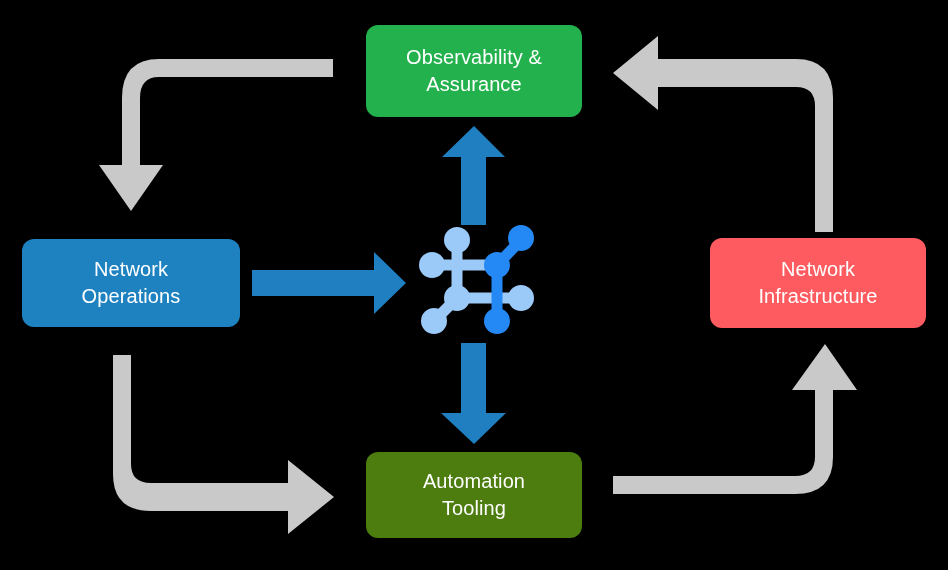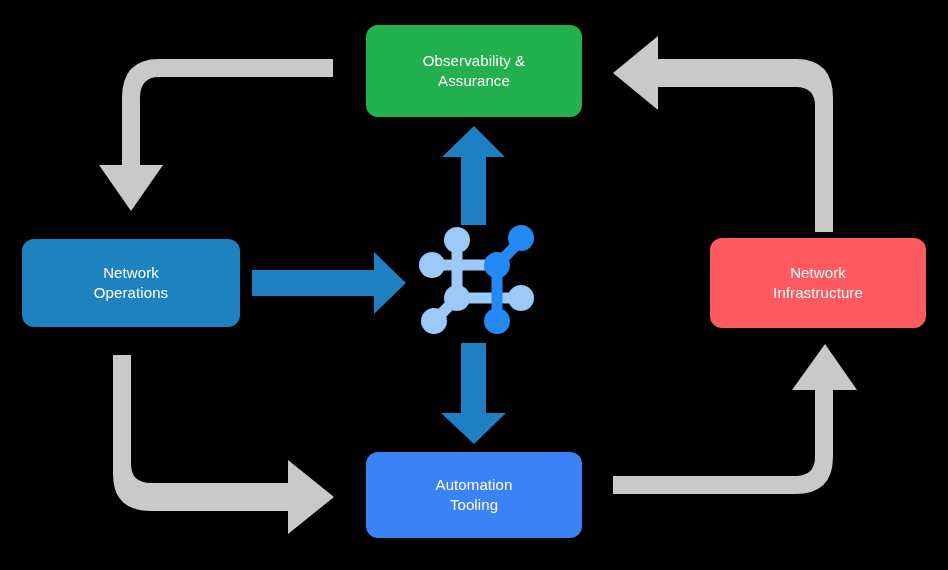--- a/index.html
+++ b/index.html
@@ -23,21 +23,21 @@
   }
 
   .node-box {
     position: absolute;
     border-radius: 12px;
     display: flex;
     align-items: center;
     justify-content: center;
     text-align: center;
     color: #ffffff;
-    font-size: 15px;
+    font-size: 20px;
     line-height: 1.34;
     font-weight: 400;
     letter-spacing: 0.1px;
     box-sizing: border-box;
     padding: 4px 10px;
     white-space: pre-line;
   }
 
   
   #box-observability {
@@ -194,18 +194,18 @@
   <div class="node-box" id="box-operations" style="background:#1f82c0;">
     <span>Network
 Operations</span>
   </div>
 
   <div class="node-box" id="box-infrastructure" style="background:#fd5b5f;">
     <span>Network
 Infrastructure</span>
   </div>
 
-  <div class="node-box" id="box-automation" style="background:#3b82f6;align-items:center;">
+  <div class="node-box" id="box-automation" style="background:#4d7c0f;align-items:center;">
     <span>Automation
 Tooling</span>
   </div>
 
 </div>
 
 </body></html>

